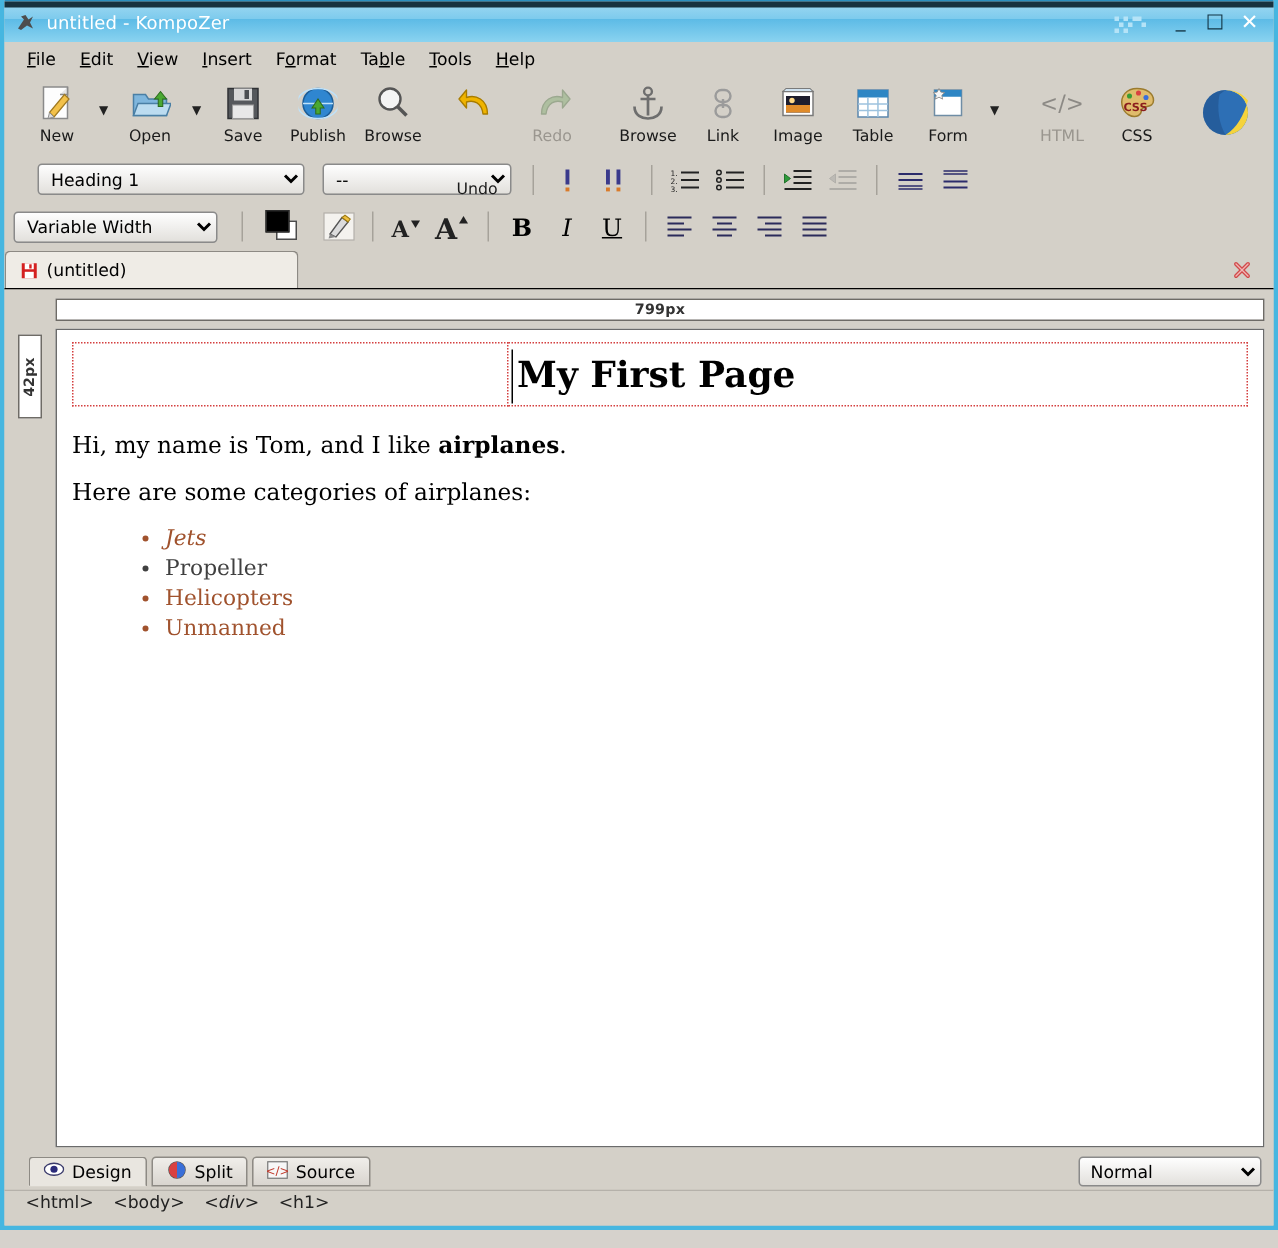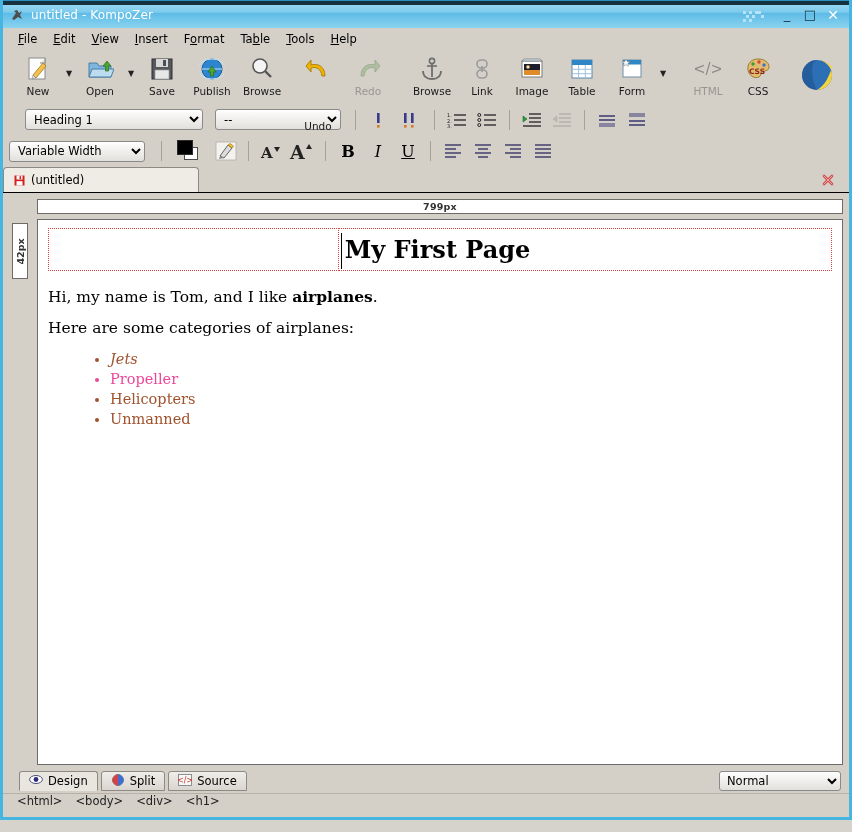--- a/index.html
+++ b/index.html
@@ -243,21 +243,21 @@
   .statusbar {
     height: 24px; min-height: 24px;
     background: #d4d0c8;
     border-top: 1px solid #b5b1aa;
     display: flex; align-items: flex-start;
     padding-left: 14px; gap: 13px;
     font-size: 11.5px; color: #222;
     font-family: "DejaVu Sans", sans-serif;
   }
   .crumb { cursor: default; }
-  .crumb.em { }
+  .crumb.em { font-style: italic; }
 </style>
 </head>
 <body>
 
 <div id="app">
 
   <div class="titlebar">
     <div class="tb-icon">
       <svg width="14" height="14" viewBox="0 0 14 14">
         <path d="M2 11 L6 5 L4 3 L7 2 L9 5 L12 3 L10 7 L12 11 L8 9 L4 12 Z" fill="#4d4d4d"></path>
@@ -707,21 +707,21 @@
           </tr>
         </tbody>
           </table>
 
         <p class="doc-p"><span>Hi, my name is Tom, and I like </span><b>airplanes</b><span>.</span></p>
 
         <p class="doc-p">Here are some categories of airplanes:</p>
 
         <ul class="doc-ul">
           <li style="color: rgb(160, 82, 45); font-style: italic;">Jets</li>
-          <li style="color: #ec4899;">Propeller</li>
+          <li style="color: #404040;">Propeller</li>
           <li style="color: rgb(160, 82, 45);">Helicopters</li>
           <li style="color: rgb(160, 82, 45);">Unmanned</li>
         </ul>
 
       </div>
     </div>
   </div>
 
   <div class="viewtabs">
     <div class="vtab active">

